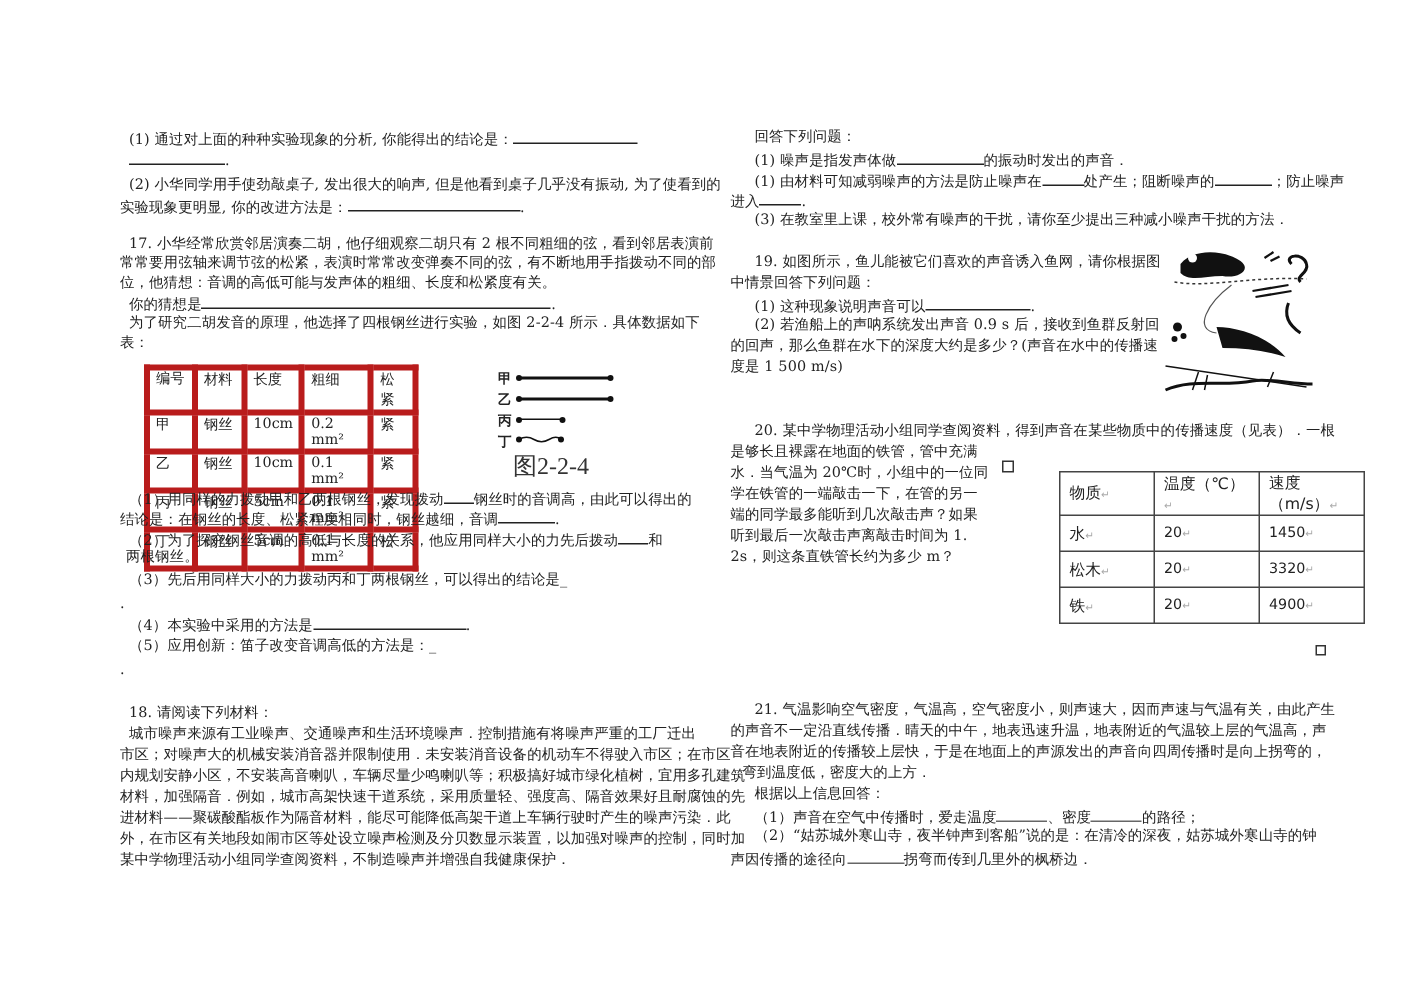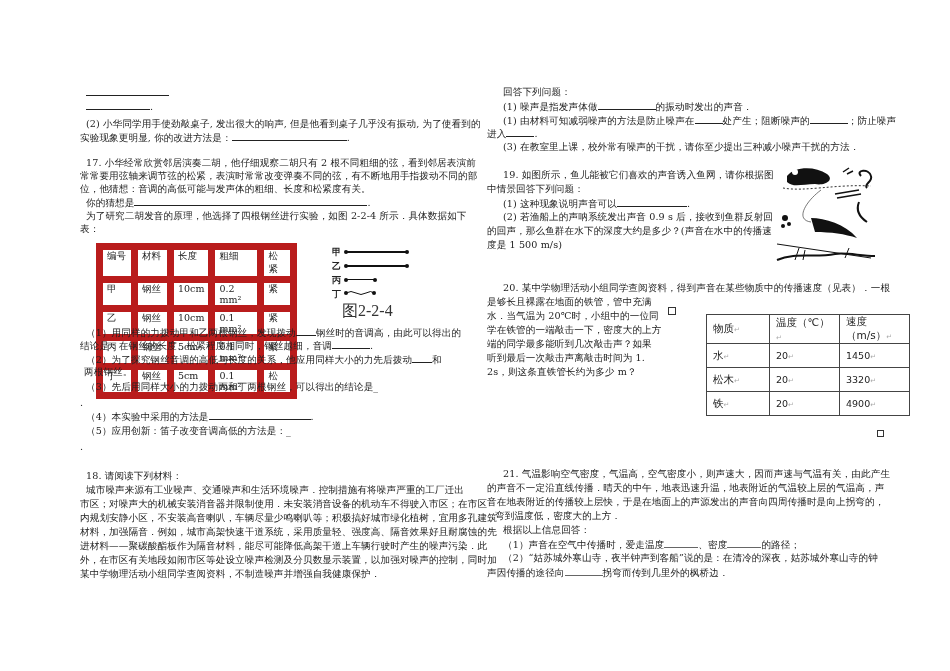--- a/index.html
+++ b/index.html
@@ -1,39 +1,39 @@
 <!DOCTYPE html>
 <html><head>
 <meta charset="utf-8">
 <style>
   html, body { margin:0; padding:0; background:#ffffff; }
   body { width:950px; height:671px; position:relative; overflow:hidden;
          font-family:"DejaVu Serif", "Liberation Serif", serif; color:#222; }
   .line { position:absolute; font-size:9.6px; line-height:12px; white-space:nowrap; letter-spacing:0.1px; }
   .blank { display:inline-block; border-bottom:1px solid #222; height:9px; vertical-align:baseline; }
   table.grid { position:absolute; border-collapse:collapse; font-size:9.5px; }
-  table.grid td { border:7px solid #b91c1c; padding:0 4px; height:13px; vertical-align:top; }
+  table.grid td { border:4px solid #b91c1c; padding:0 4px; height:13px; vertical-align:top; }
   .fig { position:absolute; }
   .fig .lbl { position:absolute; font-size:9px; font-weight:bold; font-family:"DejaVu Sans", sans-serif; }
   .fig .wire { position:absolute; height:2px; background:#111; }
   .fig .dot { position:absolute; width:4px; height:4px; border-radius:50%; background:#111; }
   .caption { position:absolute; font-size:16px; color:#333; font-family:Liberation Serif, serif; }
   table.speed { position:absolute; border-collapse:collapse; font-size:10.5px; font-family:"DejaVu Sans", sans-serif; }
   table.speed td { border:1px solid #444; padding:0 6px; height:23px; }
   table.speed td.num { font-size:9.5px; }
   .mark { color:#aaa; font-size:7px; }
   .handle { position:absolute; width:5px; height:5px; border:1px solid #333; background:#fff; }
   .anchor { position:absolute; width:6px; height:6px; border:1px solid #333; font-size:5px; }
 </style>
 </head>
 <body>
 
 <div>
   <div class="line" style="left:86px;top:86px;">
-    <span class="blank" style="width:83px"></span>
+    <span>(1) 通过对上面的种种实验现象的分析, 你能得出的结论是：</span><span class="blank" style="width:83px"></span>
   </div>
   <div class="line" style="left:86px;top:100px;">
     <span class="blank" style="width:64px"></span><span>.</span>
   </div>
   <div class="line" style="left:86px;top:118px;">(2) 小华同学用手使劲敲桌子, 发出很大的响声, 但是他看到桌子几乎没有振动, 为了使看到的</div>
   <div class="line" style="left:80px;top:131px;">
     <span>实验现象更明显, 你的改进方法是：</span><span class="blank" style="width:115px"></span><span>.</span>
   </div>
 
   <div class="line" style="left:86px;top:157px;">17. 小华经常欣赏邻居演奏二胡，他仔细观察二胡只有 2 根不同粗细的弦，看到邻居表演前</div>
@@ -174,21 +174,21 @@
       <circle cx="14" cy="62" r="2" fill="#111"></circle>
       <circle cx="8" cy="64" r="2" fill="#111"></circle>
     <path d="M2 82 L96 96" stroke="#111" stroke-width="1"></path>
     <path d="M2 98 C20 90 40 96 60 92 C70 90 86 94 100 94" stroke="#111" stroke-width="2" fill="none"></path>
     <path d="M20 98 l4 -12 M28 98 l2 -10 M70 96 l4 -10" stroke="#111" stroke-width="1"></path>
   </svg>
 
   <div class="line" style="left:503px;top:282px;">20. 某中学物理活动小组同学查阅资料，得到声音在某些物质中的传播速度（见表）．一根</div>
   <div class="line" style="left:487px;top:296px;">是够长且裸露在地面的铁管，管中充满</div>
   <div class="line" style="left:487px;top:310px;">水．当气温为 20℃时，小组中的一位同</div>
-  <div class="line" style="left:487px;top:324px;">学在铁管的一端敲击一下，密度大的上方</div>
+  <div class="line" style="left:487px;top:324px;">学在铁管的一端敲击一下，在管的另一</div>
   <div class="line" style="left:487px;top:338px;">端的同学最多能听到几次敲击声？如果</div>
   <div class="line" style="left:487px;top:352px;">听到最后一次敲击声离敲击时间为 1.</div>
   <div class="line" style="left:487px;top:366px;">2s，则这条直铁管长约为多少 m？</div>
 
   <div class="anchor" style="left:668px;top:307px;"></div>
   <table class="speed" style="left:676px;top:314px;margin-left:30px;">
     <tbody>
         <tr>
       <td style="width:50px"><span>物质</span><span class="mark">↵</span></td>
       <td style="width:57px"><span>温度（℃）</span><span class="mark">↵</span></td>

